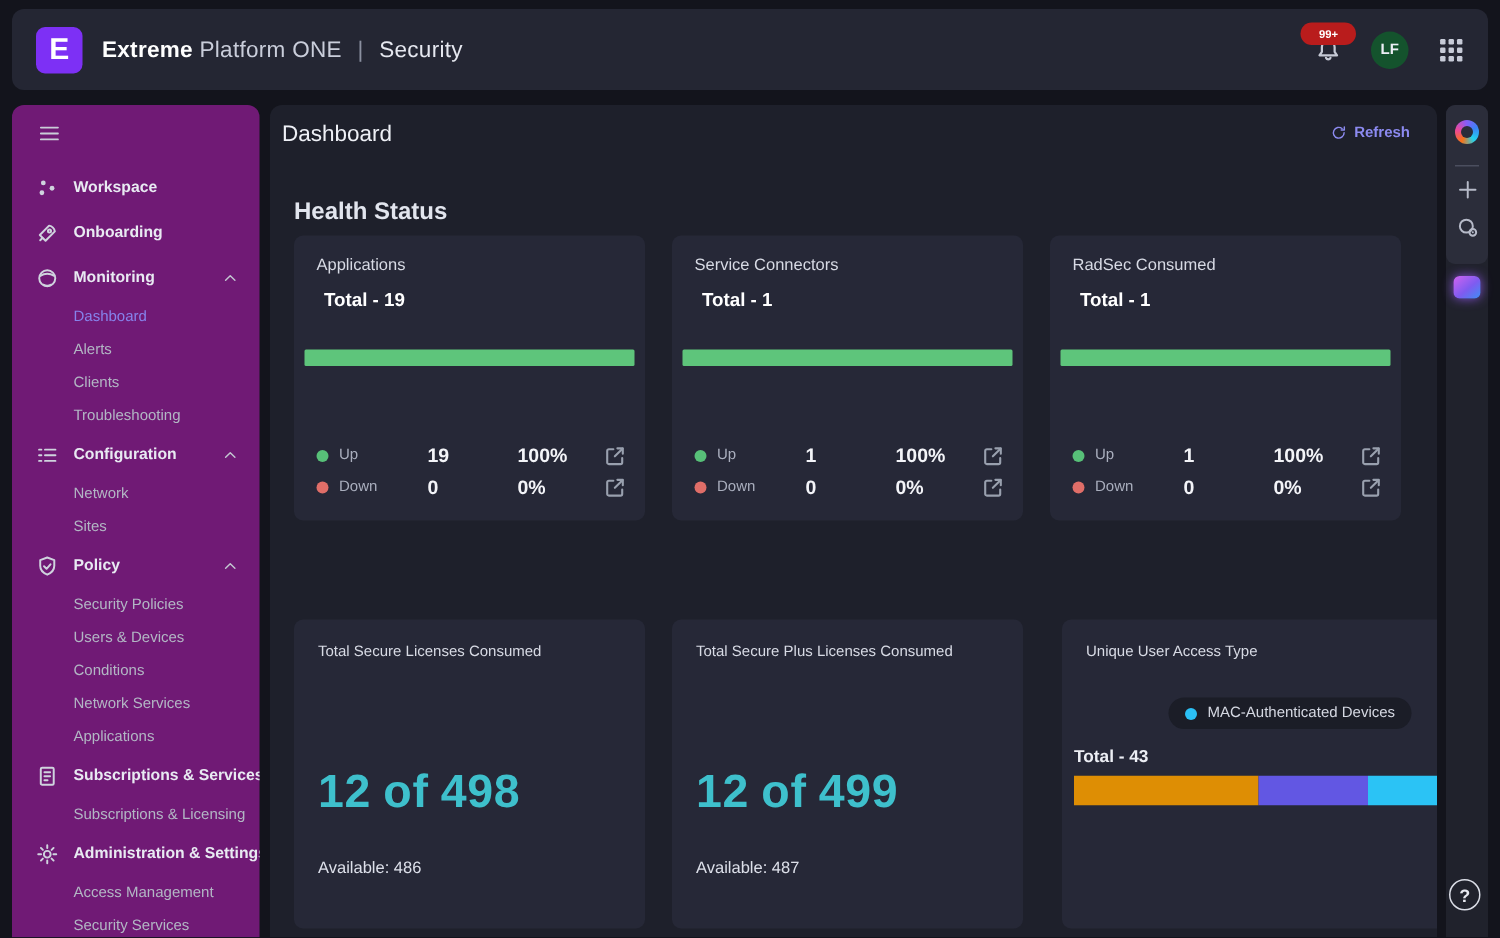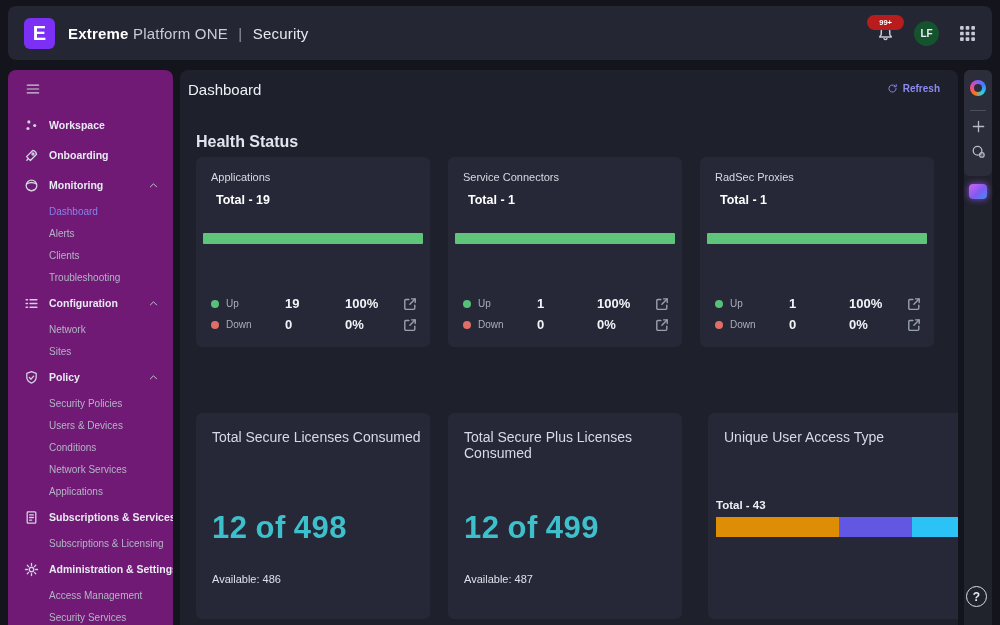--- a/index.html
+++ b/index.html
@@ -59,21 +59,21 @@
   .hc-bar{position:absolute;left:7px;right:7px;top:76px;height:11px;border-radius:1px;}
   .hc-rows{position:absolute;left:15px;right:12px;top:136px;}
   .hc-row{height:21px;display:grid;grid-template-columns:60px 54px 1fr 20px;align-items:center;}
   .hc-key{display:flex;align-items:center;gap:7px;font-size:10px;color:#a9aebd;}
   .dot{width:8px;height:8px;border-radius:50%;flex:none;}
   .hc-val{font-size:13px;font-weight:700;color:#f3f4f8;padding-left:14px;}
   .hc-pct{font-size:13px;font-weight:700;color:#f3f4f8;padding-left:20px;}
   .ext{width:16px;height:16px;color:#99a0ae;cursor:pointer;justify-self:end;}
 
   .lcard{width:234px;height:206px;float:left;margin-right:18px;}
-  .lc-title{position:absolute;left:16px;top:16px;font-size:14px;color:#d7dae4;}
+  .lc-title{position:absolute;left:16px;top:16px;font-size:10px;color:#d7dae4;}
   .lc-big{position:absolute;left:16px;top:97px;display:flex;align-items:baseline;gap:8px;
           font-size:31px;font-weight:700;color:#3ec0cc;letter-spacing:.5px;}
   .lc-avail{position:absolute;left:16px;top:160px;font-size:11px;color:#dde0ea;}
 
   .acard{position:absolute;left:512px;top:0;width:261px;height:206px;overflow:hidden;}
   .chips{position:absolute;left:71px;top:52px;display:flex;gap:20px;white-space:nowrap;}
   .chip{height:21px;border-radius:11px;background:#1b1d27;display:flex;align-items:center;gap:7px;
         padding:0 11px;font-size:10px;color:#d5d8e2;cursor:pointer;}
   .total43{position:absolute;left:8px;top:86px;font-size:11.5px;font-weight:700;color:#eceef4;}
   .stack-bar{position:absolute;left:8px;right:0;top:104px;height:20px;display:flex;overflow:hidden;}
@@ -326,21 +326,21 @@
                 <svg viewBox="0 0 16 16" fill="none" stroke="currentColor" stroke-width="1.4" stroke-linecap="round" stroke-linejoin="round">
                   <path d="M12.8 9.3v3a1.1 1.1 0 0 1-1.1 1.1H3.9a1.1 1.1 0 0 1-1.1-1.1V4.6a1.1 1.1 0 0 1 1.1-1.1h3"></path>
                   <path d="M9.6 2.9h3.6v3.6"></path>
                   <path d="M13 3.1 7.9 8.2"></path>
                 </svg>
               </span>
             </div>
           </div>
         </div>
         <div class="card hcard">
-          <div class="hc-title">RadSec Proxies</div>
+          <div class="hc-title">RadSec Consumed</div>
           <div class="hc-total">Total - 1</div>
           <div class="hc-bar" style="background: rgb(94, 197, 123);"></div>
           <div class="hc-rows">
             <div class="hc-row">
               <div class="hc-key">
                 <span class="dot" style="background: rgb(87, 192, 120);"></span>
                 <span>Up</span>
               </div>
               <div class="hc-val">1</div>
               <div class="hc-pct">100%</div>
@@ -389,20 +389,26 @@
         <div class="lc-big">
           <span>12</span>
           <span>of</span>
           <span>499</span>
         </div>
         <div class="lc-avail">Available: 487</div>
       </div>
 
       <div class="card acard">
         <div class="lc-title">Unique User Access Type</div>
+        <div class="chips" id="access-chips">
+            <div class="chip">
+              <span class="dot" style="background: rgb(43, 192, 245);"></span>
+              <span>MAC-Authenticated Devices</span>
+            </div>
+          </div>
         <div class="total43">Total - 43</div>
         <div class="stack-bar" id="access-bar">
             <div class="seg" style="width: 48.8%; background: rgb(222, 142, 4);"></div>
             <div class="seg" style="width: 28.6%; background: rgb(98, 87, 227);"></div>
             <div class="seg" style="width: 22.6%; background: rgb(43, 195, 245);"></div>
           </div>
       </div>
     </div>
   </div>
 

